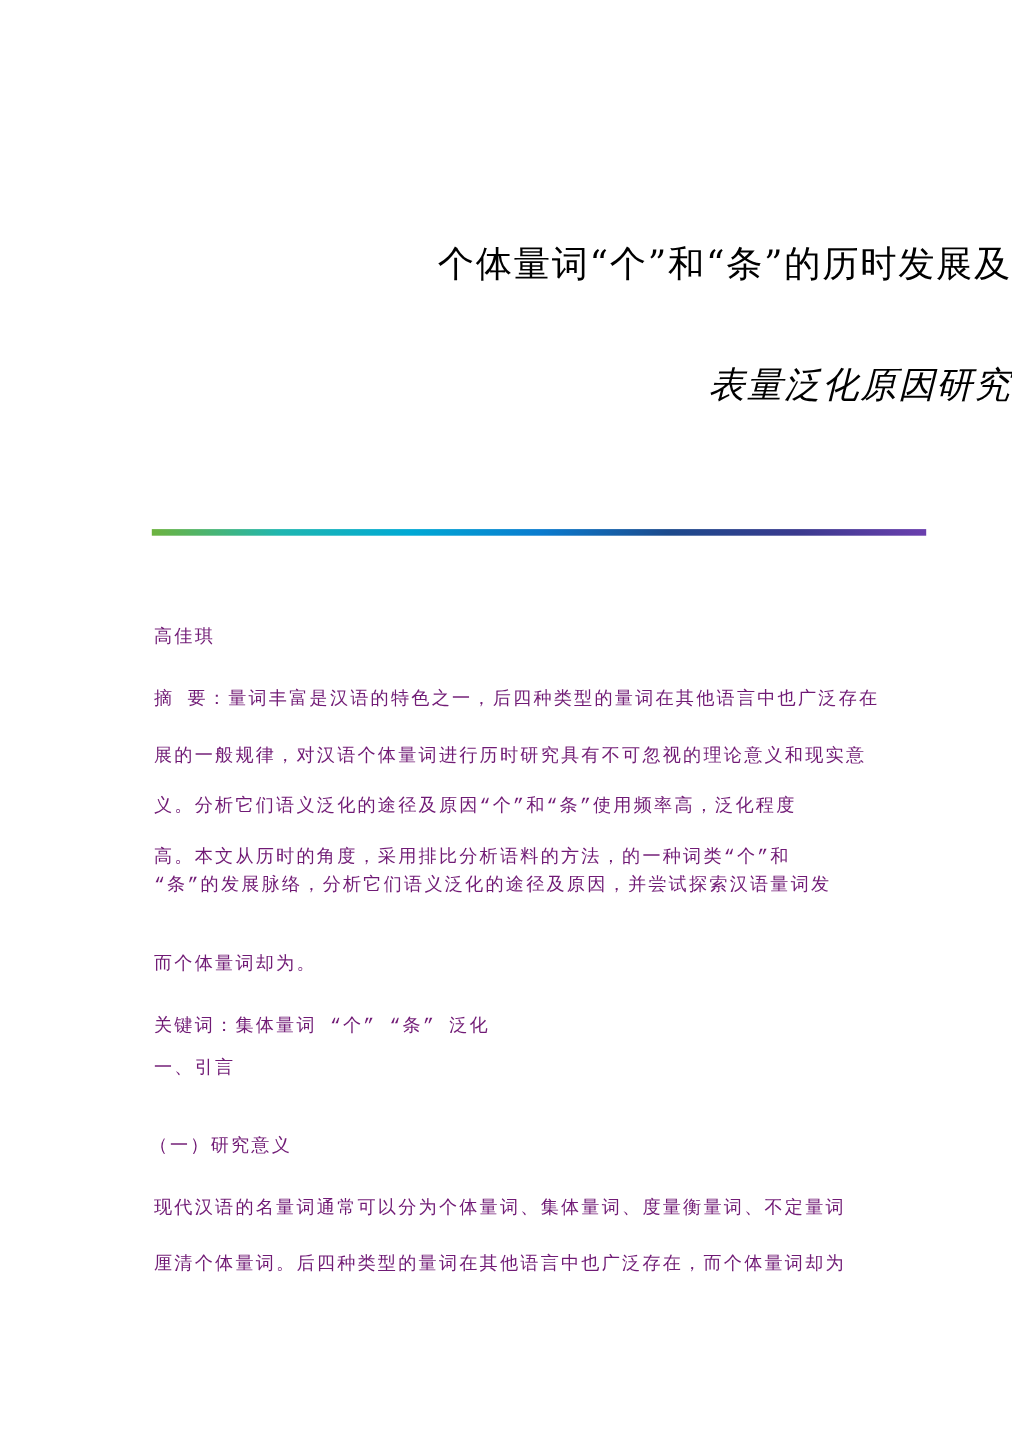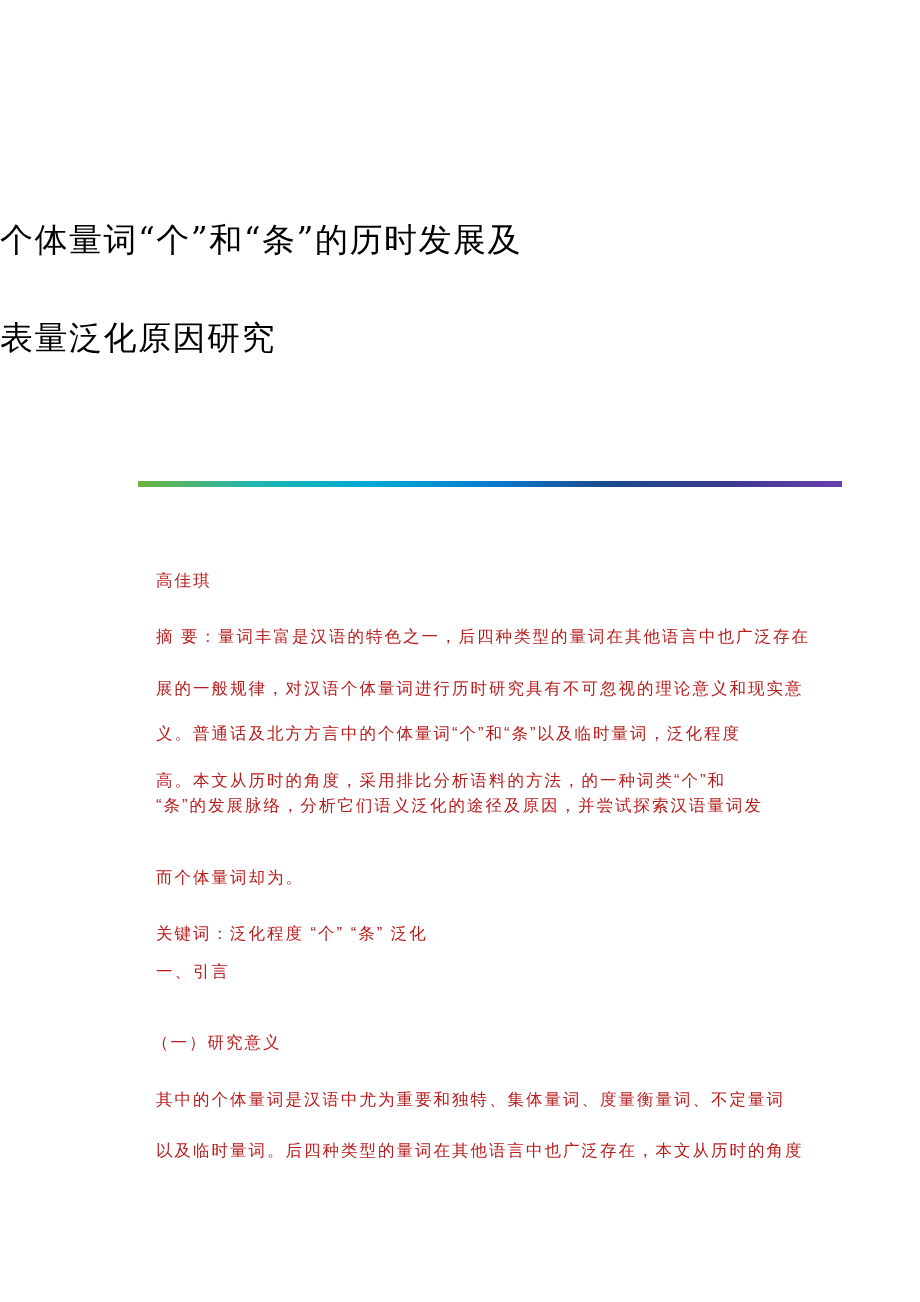--- a/index.html
+++ b/index.html
@@ -12,76 +12,75 @@
       height: 1302px;
       position: relative;
       overflow: hidden;
       font-family: "DejaVu Serif", "Liberation Serif", serif;
       color: #111111;
     }
     .title {
       position: absolute;
       left: 0;
       width: 920px;
-      text-align: left;
+      text-align: right;
       font-family: "DejaVu Serif", "Liberation Serif", serif;
       font-size: 33px;
       letter-spacing: 1.5px;
       line-height: 40px;
       color: #000000;
       white-space: nowrap;
     }
     .title.line1 { top: 220px; }
-    .title.line2 { top: 318px; }
+    .title.line2 { top: 330px; font-style: italic; }
 
     .divider {
       position: absolute;
       left: 138px;
       top: 481px;
       width: 704px;
       height: 6px;
     }
 
     .body-line {
       position: absolute;
       left: 140px;
-      font-family: Liberation Sans, sans-serif;
+      font-family: Liberation Mono, monospace;
       font-size: 16.5px;
       letter-spacing: 2px;
       line-height: 22px;
-      color: #b91c1c;
+      color: #701a75;
       white-space: nowrap;
-      margin-left: 16px;
     }
   </style>
 </head>
 <body>
 
 <div>
 
   <div class="title line1">个体量词“个”和“条”的历时发展及</div>
   <div class="title line2">表量泛化原因研究</div>
 
   <div class="divider" id="divider" style="background: linear-gradient(to right, rgb(109, 179, 63), rgb(31, 182, 176), rgb(0, 169, 212), rgb(10, 124, 207), rgb(28, 74, 140), rgb(58, 58, 142), rgb(106, 63, 174));"></div>
 
   <div class="body-line" style="top:569px">高佳琪</div>
 
   <div>
     <div class="body-line" style="top:625px">摘 要：量词丰富是汉语的特色之一，后四种类型的量词在其他语言中也广泛存在</div>
     <div class="body-line" style="top:677px">展的一般规律，对汉语个体量词进行历时研究具有不可忽视的理论意义和现实意</div>
-    <div class="body-line" style="top:722px">义。普通话及北方方言中的个体量词“个”和“条”以及临时量词，泛化程度</div>
+    <div class="body-line" style="top:722px">义。分析它们语义泛化的途径及原因“个”和“条”使用频率高，泛化程度</div>
     <div class="body-line" style="top:769px">高。本文从历时的角度，采用排比分析语料的方法，的一种词类“个”和</div>
     <div class="body-line" style="top:794px">“条”的发展脉络，分析它们语义泛化的途径及原因，并尝试探索汉语量词发</div>
     <div class="body-line" style="top:866px">而个体量词却为。</div>
   </div>
 
-  <div class="body-line" style="top:922px">关键词：泛化程度 “个” “条” 泛化</div>
+  <div class="body-line" style="top:922px">关键词：集体量词 “个” “条” 泛化</div>
 
   <div class="body-line" style="top:960px">一、引言</div>
 
   <div class="body-line" style="top:1031px; left:136px">（一）研究意义</div>
 
   <div>
-    <div class="body-line" style="top:1088px">其中的个体量词是汉语中尤为重要和独特、集体量词、度量衡量词、不定量词</div>
-    <div class="body-line" style="top:1139px">以及临时量词。后四种类型的量词在其他语言中也广泛存在，本文从历时的角度</div>
+    <div class="body-line" style="top:1088px">现代汉语的名量词通常可以分为个体量词、集体量词、度量衡量词、不定量词</div>
+    <div class="body-line" style="top:1139px">厘清个体量词。后四种类型的量词在其他语言中也广泛存在，而个体量词却为</div>
   </div>
 
 </div>
 
 </body></html>

